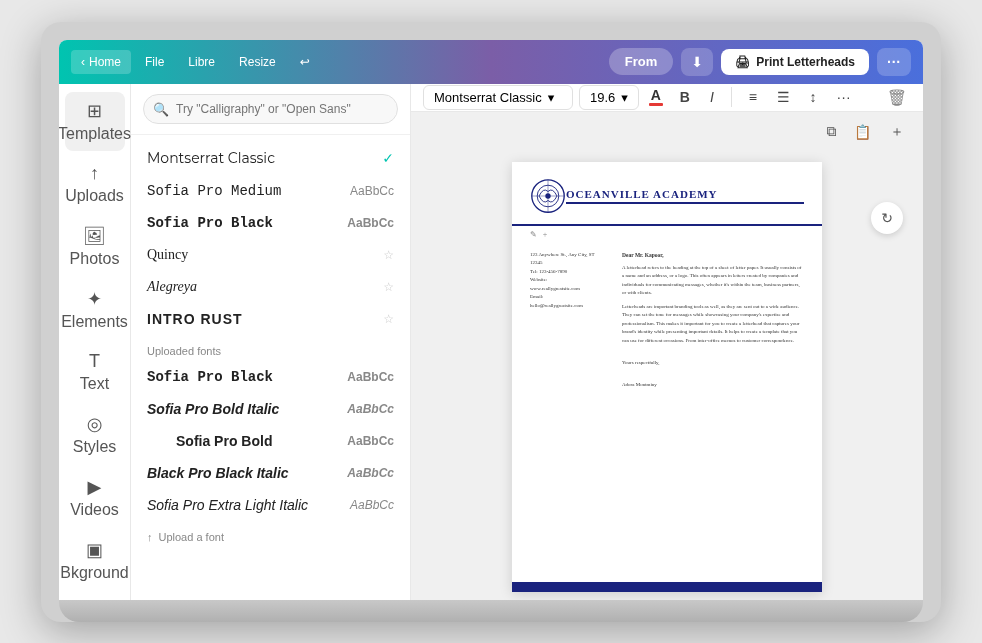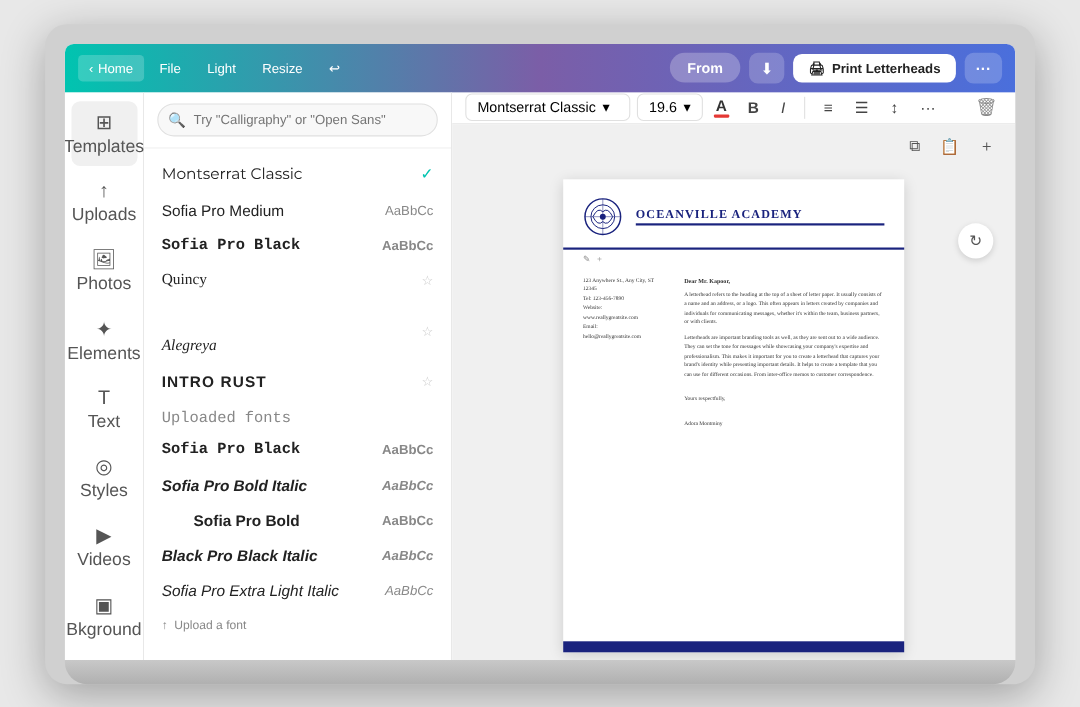--- a/index.html
+++ b/index.html
@@ -233,25 +233,24 @@
       padding: 10px 16px 4px;
       font-weight: 500;
     }
 
     .font-item .star-icon {
       color: #ccc;
       font-size: 12px;
     }
 
     .uploaded-fonts-header {
-      font-size: 14px;
+      font-size: 11px;
       color: #888;
       padding: 10px 16px 4px;
       font-weight: 500;
-      font-family: Liberation Mono, monospace;
     }
 
     
     .toolbar {
       background: #fff;
       border-bottom: 1px solid #e8e8e8;
       display: flex;
       align-items: center;
       padding: 0 12px;
       height: 42px;
@@ -388,21 +387,20 @@
       box-shadow: 0 2px 12px rgba(0,0,0,0.15);
       padding: 0;
       position: relative;
       font-family: Georgia, serif;
     }
 
     .lh-header {
       display: flex;
       align-items: center;
       padding: 16px 18px 10px;
-      gap: 12px;
       border-bottom: 2px solid #1a237e;
     }
 
     .lh-logo {
       width: 36px;
       height: 36px;
     }
 
     .lh-title-area {
       flex: 1;
@@ -459,24 +457,24 @@
       height: 10px;
       position: absolute;
       bottom: 0;
       left: 0;
       right: 0;
     }
 
     
     .fn-montserrat { font-family: 'Montserrat', sans-serif; font-size: 14px; }
     .fn-libre { font-family: Georgia, serif; font-size: 14px; }
-    .fn-sofia-medium { font-family: Liberation Sans, sans-serif; font-weight: 500; font-size: 13px; }
+    .fn-sofia-medium { font-family: Liberation Mono, monospace; font-weight: 500; font-size: 13px; }
     .fn-sofia-black { font-family: Liberation Mono, monospace; font-weight: 900; font-size: 13px; }
     .fn-quincy { font-family: Georgia, serif; font-size: 13px; }
-    .fn-alegreya { font-family: Georgia, serif; font-style: italic; font-size: 13px; margin-top: 28px; }
+    .fn-alegreya { font-family: Georgia, serif; font-style: italic; font-size: 13px; }
     .fn-intro-rust { font-family: sans-serif; font-weight: 900; font-size: 13px; letter-spacing: 1px; }
     .fn-sofia-bold { font-family: sans-serif; font-weight: 700; font-size: 13px; margin-left: 29px; }
     .fn-sofia-bold-italic { font-family: sans-serif; font-weight: 700; font-style: italic; font-size: 13px; }
     .fn-sofia-extra-light-italic { font-family: sans-serif; font-weight: 200; font-style: italic; font-size: 13px; }
     .fn-sofia-black-italic { font-family: sans-serif; font-weight: 900; font-style: italic; font-size: 13px; }
   </style>
 </head>
 <body>
 
 <div class="laptop-outer">
@@ -485,21 +483,21 @@
     <div class="topbar">
       <div class="topbar-nav">
         <div class="topbar-btn home">
           <span>‹</span>
           <span>Home</span>
         </div>
         <div class="topbar-btn">
           <span>File</span>
         </div>
         <div class="topbar-btn">
-          <span>Light</span>
+          <span>Libre</span>
         </div>
         <div class="topbar-btn">
           <span>Resize</span>
         </div>
         <div class="topbar-btn">
           <span>↩</span>
         </div>
       </div>
       <div class="topbar-actions">
         <button class="share-btn">From</button>

